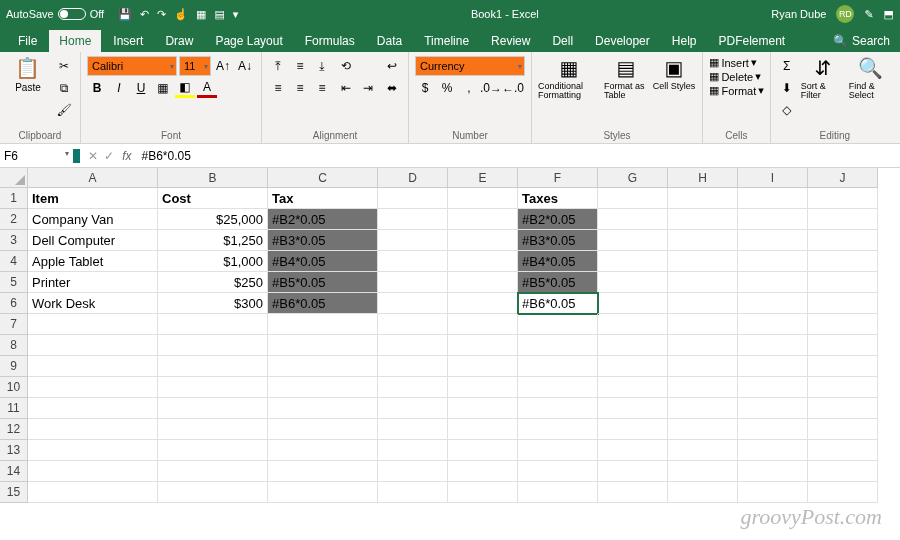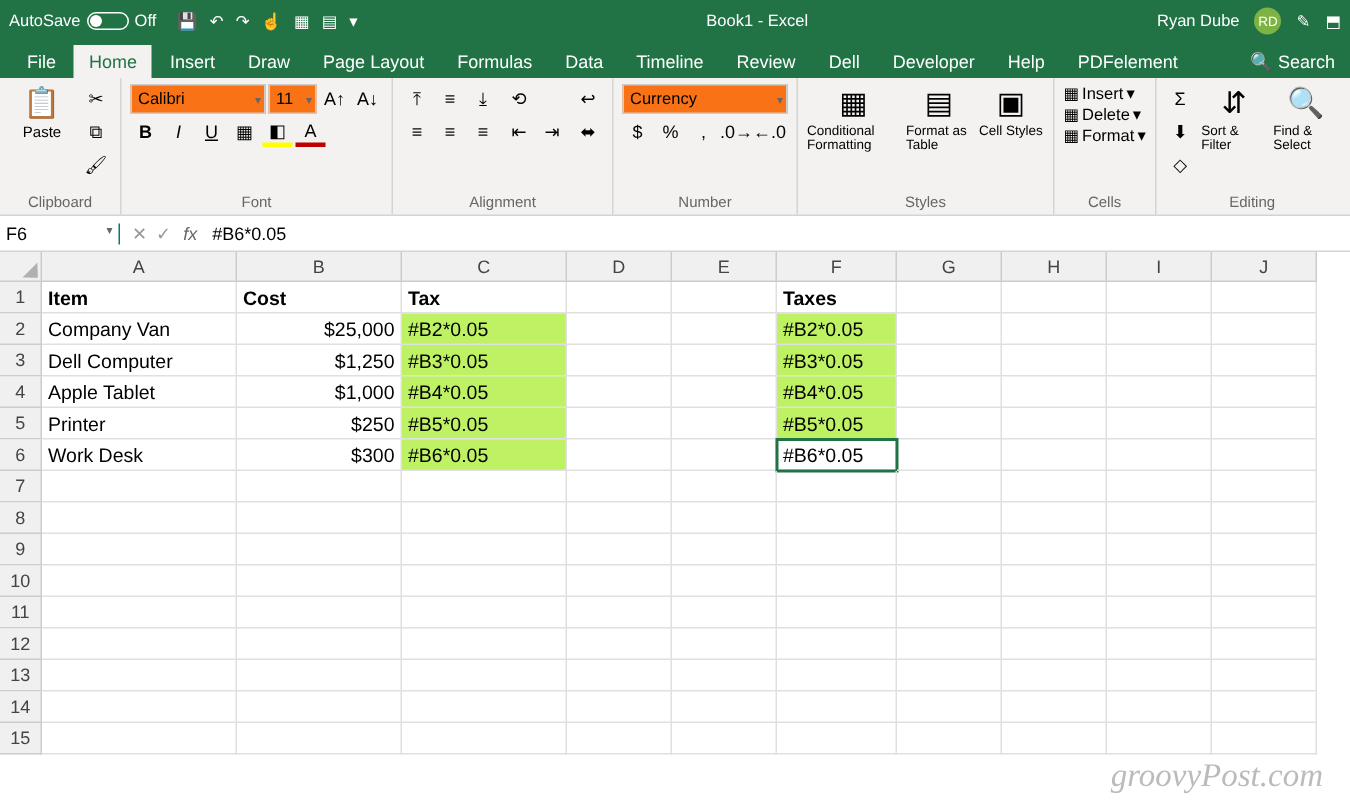--- a/index.html
+++ b/index.html
@@ -32,40 +32,40 @@
 .bigbtn { display: flex; flex-direction: column; align-items: center; justify-content: center; width: 44px; cursor: pointer; font-size: 10px; gap: 2px; }
 .bigbtn .ic { font-size: 20px; }
 .col { display: flex; flex-direction: column; gap: 2px; }
 .row { display: flex; gap: 2px; align-items: center; }
 .smbtn { width: 20px; height: 20px; display: inline-flex; align-items: center; justify-content: center; cursor: pointer; font-size: 12px; }
 .combo { height: 20px; border: 1px solid #ccc; background: #f97316; font-size: 11px; padding: 0 14px 0 4px; display: inline-flex; align-items: center; position: relative; }
 .combo::after { content: '▾'; position: absolute; right: 2px; font-size: 8px; color: #666; }
 
 
 .fbar { height: 24px; border-bottom: 1px solid #d4d4d4; display: flex; align-items: center; font-size: 12px; }
-.namebox { width: 80px; border-right: 1px solid #0f766e; padding: 0 4px; position: relative; }
+.namebox { width: 80px; border-right: 7px solid #0f766e; padding: 0 4px; position: relative; }
 .namebox::after { content: '▾'; position: absolute; right: 4px; font-size: 8px; color: #666; }
 .fbtns { display: flex; gap: 6px; padding: 0 8px; color: #999; }
 .fx { font-style: italic; color: #666; padding-right: 6px; }
 .formula { flex: 1; padding-left: 4px; }
 
 
 .grid { display: flex; height: calc(540px - 28px - 24px - 92px - 24px); overflow: hidden; position: relative; }
 .corner { width: 28px; height: 20px; background: #f0f0f0; border-right: 1px solid #ccc; border-bottom: 1px solid #ccc; position: relative; }
 .corner::after { content: ''; position: absolute; right: 2px; bottom: 2px; border: 5px solid transparent; border-bottom-color: #b0b0b0; border-right-color: #b0b0b0; }
 .colheads { display: flex; height: 20px; }
 .colhead { background: #f0f0f0; border-right: 1px solid #ccc; border-bottom: 1px solid #ccc; text-align: center; font-size: 12px; color: #444; line-height: 20px; cursor: pointer; }
 .rowheads { width: 28px; }
 .rowhead { height: 21px; background: #f0f0f0; border-right: 1px solid #ccc; border-bottom: 1px solid #ccc; text-align: center; font-size: 12px; color: #444; line-height: 21px; cursor: pointer; }
 .cells { position: relative; }
 .cellrow { display: flex; height: 21px; }
 .cell { border-right: 1px solid #e0e0e0; border-bottom: 1px solid #e0e0e0; font-size: 13px; padding: 0 4px; line-height: 21px; overflow: hidden; white-space: nowrap; cursor: cell; }
 .cell.bold { font-weight: bold; }
 .cell.right { text-align: right; }
-.cell.filled { background: #bef264; }
+.cell.filled { background: #737373; }
 .cell.active { outline: 2px solid #217346; outline-offset: -1px; }
 
 .colA { width: 130px; } .colB { width: 110px; } .colC { width: 110px; }
 .colD { width: 70px; } .colE { width: 70px; } .colF { width: 80px; }
 .colG { width: 70px; } .colH { width: 70px; } .colI { width: 70px; } .colJ { width: 70px; }
 
 .watermark { position: absolute; right: 18px; bottom: 10px; font-family: Georgia, serif; font-style: italic; font-size: 22px; color: #bbb; pointer-events: none; }
 </style>
 </head>
 <body>

